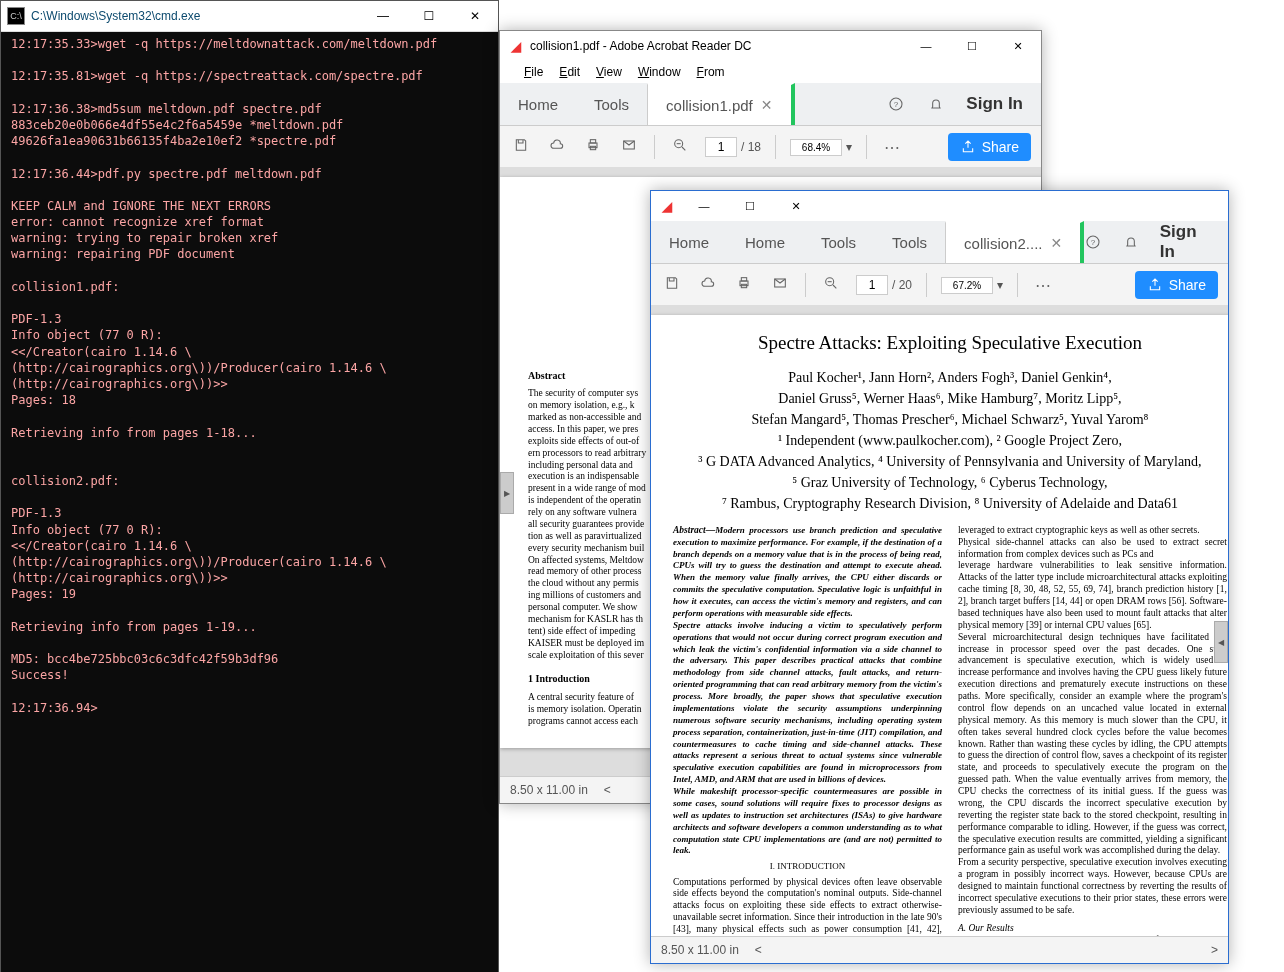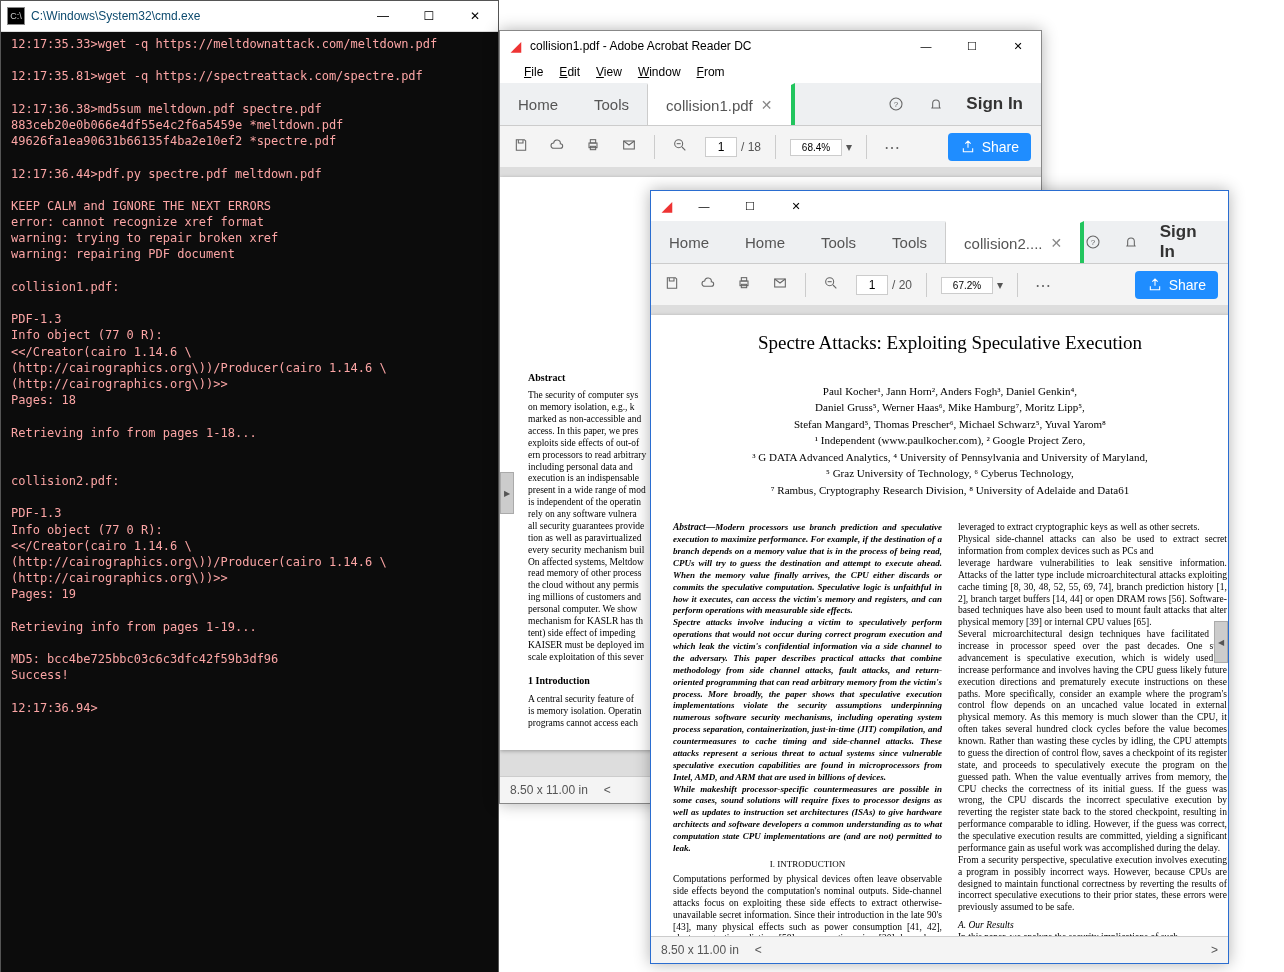--- a/index.html
+++ b/index.html
@@ -32,22 +32,22 @@
 .tb-ico{color:#666;font-size:16px;width:22px;text-align:center}
 .tb-sep{width:1px;height:24px;background:#ccc}
 .pg{display:flex;align-items:center;gap:4px;font-size:12px;color:#555}
 .pg input{width:26px;text-align:center;border:1px solid #ccc;padding:2px;font-size:12px}
 .zoom{display:flex;align-items:center;gap:4px;font-size:12px;color:#555}
 .zoom input{width:46px;text-align:center;border:1px solid #ccc;padding:2px;font-size:10px}
 .share{background:#1f8dff;color:#fff;border-radius:4px;padding:6px 12px;font-size:14px;display:flex;align-items:center;gap:6px}
 .doc{position:absolute;left:0;right:0;bottom:26px;top:136px;background:#ddd;overflow:hidden}
 .page{background:#fff;margin:10px auto;width:92%;box-shadow:0 1px 4px rgba(0,0,0,.3);padding:20px 28px;font-family:"Times New Roman",serif;font-size:9.5px;color:#000;line-height:1.25}
 .status{position:absolute;left:0;right:0;bottom:0;height:26px;background:#f4f4f4;border-top:1px solid #ccc;display:flex;align-items:center;padding:0 10px;font-size:12px;color:#555;gap:16px}
-.paper-title{text-align:center;font-size:19px;font-weight:500;margin-bottom:28px;font-family:"Times New Roman",serif}
-.authors{text-align:center;font-size:11px;margin-bottom:24px;line-height:1.5}
+.paper-title{text-align:center;font-size:19px;font-weight:500;margin-bottom:12px;font-family:"Times New Roman",serif}
+.authors{text-align:center;font-size:14px;margin-bottom:11px;line-height:1.5}
 .cols{column-count:2;column-gap:16px;text-align:justify}
 .h2{font-weight:bold;font-size:10px;margin:6px 0}
 .it{font-style:italic}
 .sidehandle{position:absolute;left:0;top:50%;width:12px;height:40px;background:#ccc;border:1px solid #aaa;display:flex;align-items:center;justify-content:center;font-size:8px;color:#555}
 .sidehandle.r{left:auto;right:0}
 svg{width:16px;height:16px;stroke:#666;stroke-width:1.6;fill:none}
 </style>
 </head>
 <body>
 

